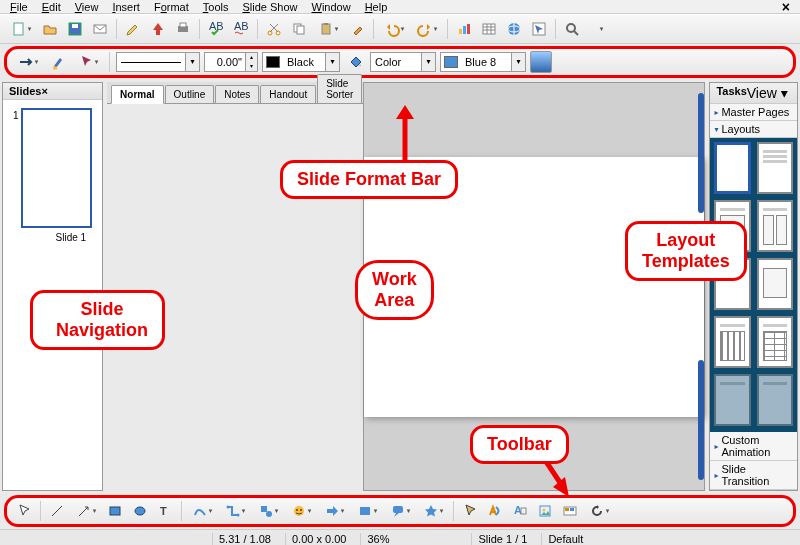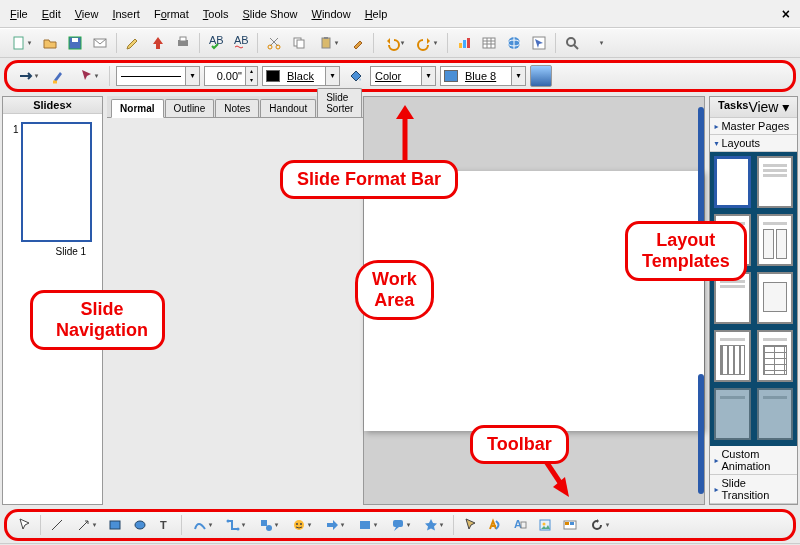--- a/index.html
+++ b/index.html
@@ -1,38 +1,38 @@
 <!DOCTYPE html>
 <html><head>
 <meta charset="utf-8">
 <style>
 * { box-sizing: border-box; margin: 0; padding: 0; font-family: sans-serif; font-size: 11px; }
 body { width: 800px; height: 545px; background: #eaeaea; overflow: hidden; position: relative; }
-.menubar { display: flex; gap: 2px; padding: 2px 4px; background: #f0f0f0; border-bottom: 1px solid #ccc; height: 28px; align-items: center; }
+.menubar { display: flex; gap: 2px; padding: 2px 4px; background: #f0f0f0; border-bottom: 1px solid #ccc; height: 14px; align-items: center; }
 .menubar span { padding: 1px 6px; cursor: default; }
 .menubar span u { text-decoration: underline; }
 .close-x { margin-left: auto; font-size: 14px; font-weight: bold; padding-right: 6px; }
 .toolbar-row { display: flex; gap: 3px; padding: 3px 6px; align-items: center; background: linear-gradient(#f8f8f8,#e8e8e8); border-top: 1px solid #fff; border-bottom: 1px solid #ccc; height: 30px; }
 .tbtn { width: 22px; height: 22px; display: inline-flex; align-items: center; justify-content: center; border: 1px solid transparent; border-radius: 2px; cursor: default; }
 .tbtn svg { width: 16px; height: 16px; }
 .tbtn.dd::after { content: "▾"; font-size: 7px; margin-left: 1px; color: #555; }
 .tbtn.dd { width: 30px; }
 .sep { width: 1px; height: 20px; background: #ccc; margin: 0 2px; }
 .format-row { display: flex; gap: 4px; padding: 4px 6px; align-items: center; height: 32px; border: 3px solid #e00; border-radius: 14px; margin: 2px 4px; background: linear-gradient(#f8f8f8,#e8e8e8); }
 .spin-field { display: inline-flex; border: 1px solid #999; background: #fff; height: 20px; align-items: center; }
 .spin-field input { border: none; width: 40px; text-align: right; padding: 0 3px; font-size: 11px; }
 .spin-field .spins { display: flex; flex-direction: column; border-left: 1px solid #999; width: 12px; }
 .spin-field .spins div { flex: 1; font-size: 6px; text-align: center; background: #eee; line-height: 9px; }
 .combo { display: inline-flex; border: 1px solid #999; background: #fff; height: 20px; align-items: center; min-width: 60px; }
 .combo .swatch { width: 14px; height: 12px; margin: 0 3px; border: 1px solid #666; }
-.combo .label { flex: 1; padding: 0 4px; text-decoration: underline; }
+.combo .label { flex: 1; padding: 0 4px; }
 .combo .arrow { width: 14px; text-align: center; font-size: 8px; border-left: 1px solid #999; background: #eee; line-height: 18px; }
 .main-area { display: flex; height: 413px; }
 .slides-panel { width: 200px; border: 1px solid #999; margin: 2px; background: #fff; display: flex; flex-direction: column; }
-.panel-title { display: flex; justify-content: center; padding: 2px 6px; font-weight: bold; border-bottom: 1px solid #ccc; background: linear-gradient(#f0f0f0,#e0e0e0); }
+.panel-title { display: flex; justify-content: flex-start; padding: 2px 6px; font-weight: bold; border-bottom: 1px solid #ccc; background: linear-gradient(#f0f0f0,#e0e0e0); }
 .panel-title .x { cursor: default; }
 .slide-thumb-wrap { padding: 6px; }
 .slide-thumb { border: 2px solid #2a5aab; background: #fff; height: 120px; margin: 2px 4px 2px 12px; position: relative; }
 .slide-num { position: absolute; left: -10px; top: 0; font-size: 10px; }
 .slide-caption { text-align: right; padding: 2px 10px; font-size: 10px; }
 .center-col { flex: 1; display: flex; flex-direction: row; margin: 2px; }
 .tabs { display: flex; gap: 0; border-bottom: 1px solid #999; background: #dfdfdf; height: 22px; align-items: flex-end; padding-left: 4px; }
 .tab { padding: 3px 8px; border: 1px solid #999; border-bottom: none; background: #e8e8e8; margin-right: 1px; font-size: 10px; border-radius: 2px 2px 0 0; }
 .tab.active { background: #fff; font-weight: bold; border-bottom: 1px solid #fff; margin-bottom: -1px; }
 .workspace { flex: 1; background: #d0d0d0; border: 1px solid #999; position: relative; display: flex; align-items: center; justify-content: center; }

